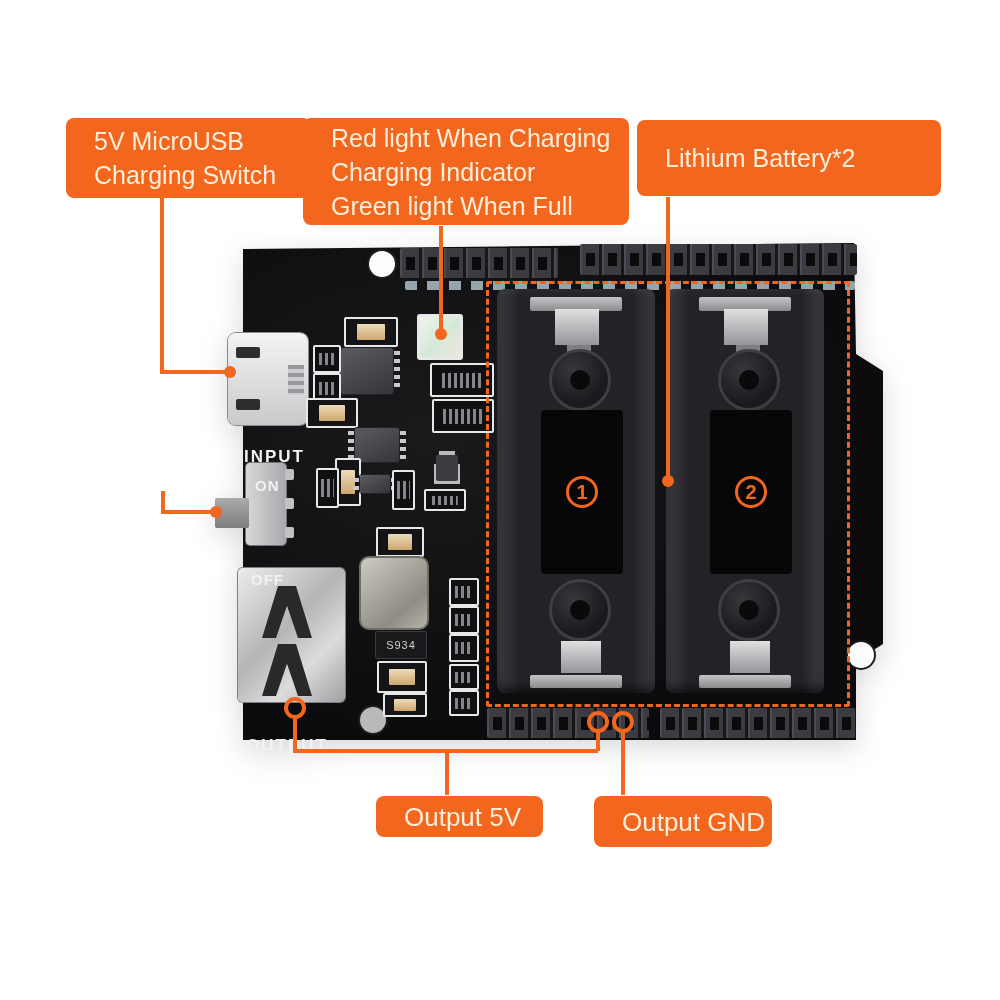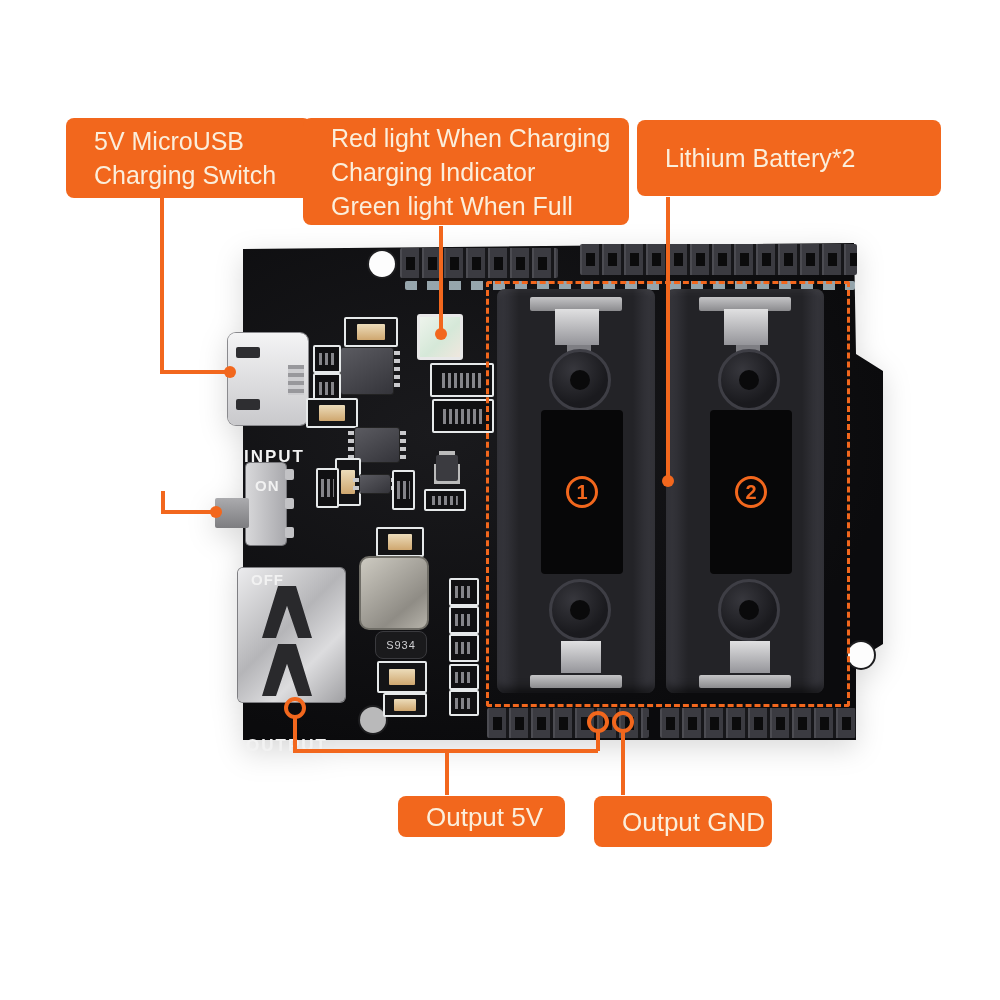--- a/index.html
+++ b/index.html
@@ -7,21 +7,21 @@
   .canvas{position:relative;width:1000px;height:1000px;background:#fff;overflow:hidden;
           font-family:"Liberation Sans",sans-serif;}
   
   .lbl{position:absolute;background:var(--accent);color:var(--ltext);border-radius:8px;
        text-align:left;display:flex;flex-direction:column;justify-content:center;
        font-size:25px;line-height:34px;z-index:4;padding-left:28px;}
   #lbl-charging-input{left:66px;top:118px;width:217px;height:80px;}
   #lbl-charging-indicator{left:303px;top:118px;width:298px;height:107px;}
   #lbl-battery{left:637px;top:120px;width:276px;height:76px;}
   #lbl-load-switch{left:63px;top:452px;width:172px;height:38px;font-size:26px;}
-  #lbl-output-5v{left:398px;top:796px;width:139px;height:41px;font-size:26px;}
+  #lbl-output-5v{left:376px;top:796px;width:139px;height:41px;font-size:26px;}
   #lbl-output-gnd{left:548px;top:796px;width:150px;height:51px;font-size:26px;margin-left:46px;}
   
   .callouts{position:absolute;left:0;top:0;z-index:5;pointer-events:none;}
   
   .board{position:absolute;left:243px;top:243px;width:641px;height:500px;z-index:1;
          filter:drop-shadow(0 8px 14px rgba(0,0,0,.15));}
   .board-bg{position:absolute;inset:0;background:radial-gradient(ellipse at 30% 38%,#1a1a1d,#0b0b0d 72%);
          clip-path:polygon(0px 6px,611px 0px,613px 111px,640px 128px,640px 401px,613px 418px,613px 497px,0px 497px);}
   .pinrow{position:absolute;height:30px;border-radius:2px;
     background-image:
@@ -44,21 +44,21 @@
   .silk{position:absolute;border:2px solid #e6e9ea;background:#101012;border-radius:2px;
        background-image:repeating-linear-gradient(90deg,#85858a 0 3px,rgba(0,0,0,0) 3px 6px);
        background-size:68% 50%;background-position:center;background-repeat:no-repeat;}
   .ic{position:absolute;background:linear-gradient(150deg,#5b5b61,#34343a);border-radius:2px;box-shadow:0 0 0 1px #222;}
   .ic::before,.ic::after{content:"";position:absolute;top:3px;bottom:3px;width:6px;
        background:repeating-linear-gradient(180deg,#c9c9cc 0 4px,rgba(0,0,0,0) 4px 8px);}
   .ic::before{left:-7px}.ic::after{right:-7px}
   .sot{position:absolute;background:#3b3b40;border-radius:2px;box-shadow:-5px 6px 0 -3px #bbb,5px 6px 0 -3px #bbb,0 -7px 0 -3px #bbb;}
   .inductor{position:absolute;background:linear-gradient(140deg,#cdcac1,#8f8c85 70%,#b6b3aa);
        border:2px solid #6f6d66;border-radius:10px;}
-  .diode{position:absolute;background:#1a1a1c;border:1px solid #3a3a3e;border-radius:8px;
+  .diode{position:absolute;background:#1a1a1c;border:1px solid #3a3a3e;border-radius:2px;
        color:#cfcfd2;font-size:11px;display:flex;align-items:center;justify-content:center;letter-spacing:1px;}
   .musb{position:absolute;background:linear-gradient(180deg,#f4f4f5,#c9c9cc);border-radius:8px;box-shadow:0 0 0 1px #8a8a8e;}
   .musb .tab{position:absolute;width:24px;height:11px;background:#2e2e31;border-radius:2px;}
   .musb .ridge{position:absolute;right:4px;top:32px;width:16px;height:30px;
        background:repeating-linear-gradient(180deg,#98989c 0 4px,#cdcdd0 4px 8px);}
   .usba{position:absolute;background:linear-gradient(135deg,#ececee,#b5b5b8 45%,#dcdcde 70%,#a0a0a3);
        border-radius:5px;box-shadow:0 0 0 1px #7e7e82;}
   .usba .slot{position:absolute;width:50px;height:52px;background:#29292c;
        clip-path:polygon(0% 100%,32% 0%,68% 0%,100% 100%,72% 100%,50% 38%,28% 100%);}
   .sw{position:absolute;background:linear-gradient(90deg,#d8d8da,#a9a9ad);border-radius:4px;box-shadow:0 0 0 1px #77777b;}

